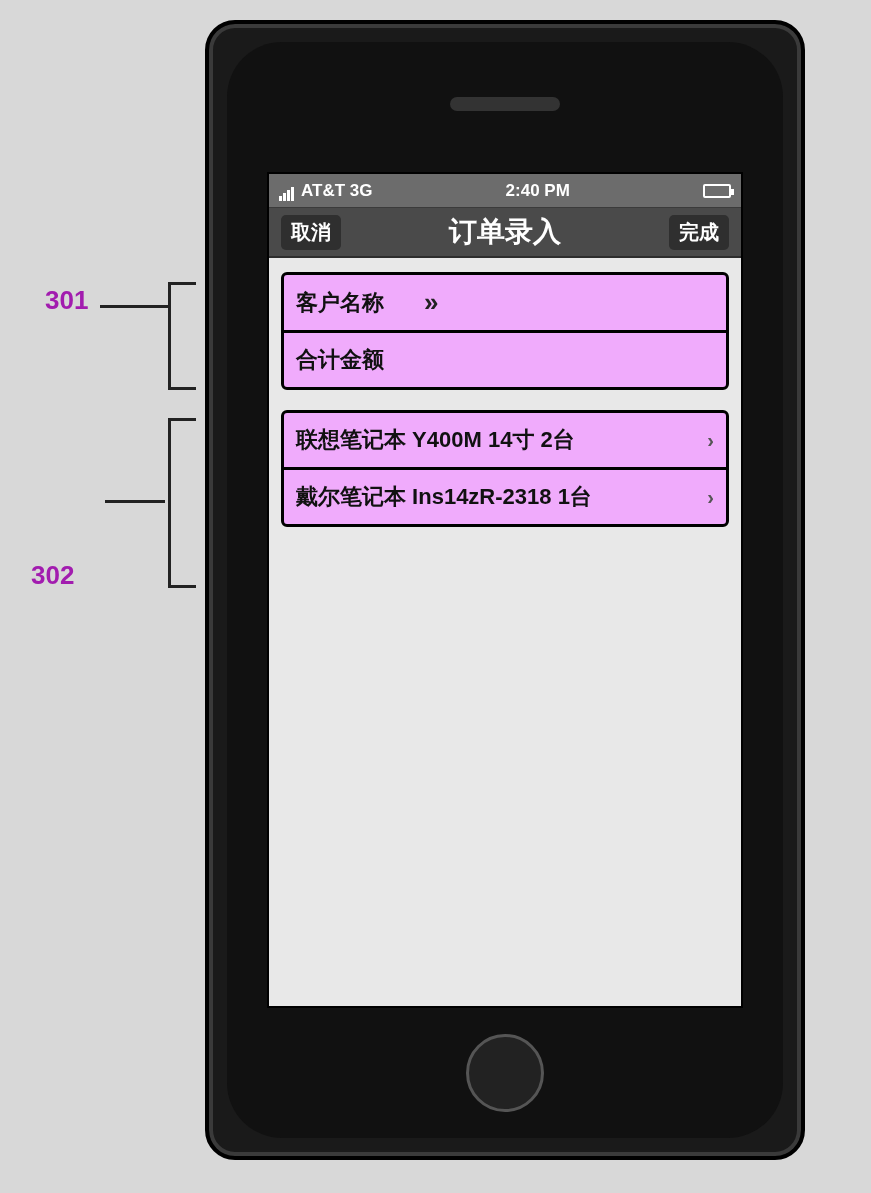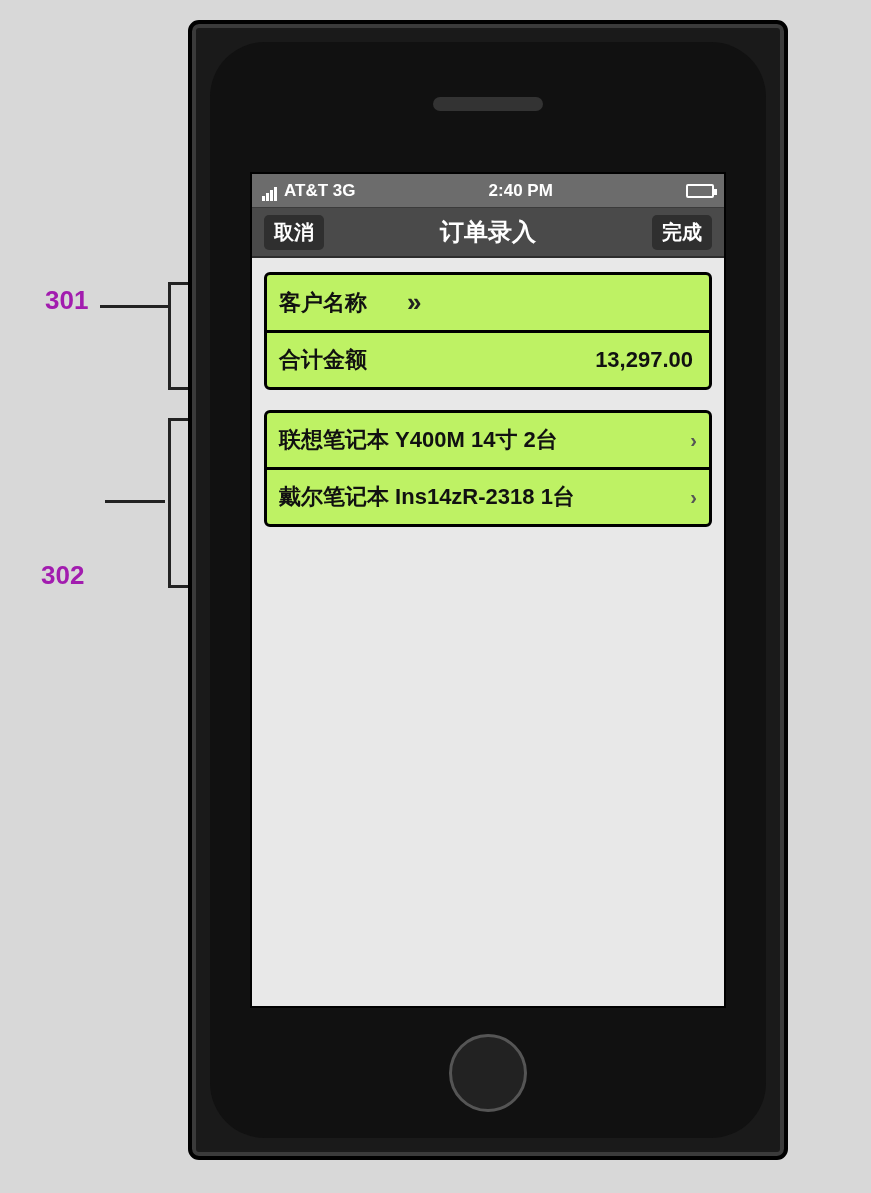--- a/index.html
+++ b/index.html
@@ -26,26 +26,26 @@
   }
   .callout-line {
     position: absolute;
     height: 3px;
     background: #222;
   }
 
   
   .phone {
     position: absolute;
-    left: 188px;
+    left: 205px;
     top: 20px;
     width: 600px;
     height: 1140px;
     background: #1a1a1a;
-    border-radius: 11px;
+    border-radius: 30px;
     border: 4px solid #000;
     box-shadow: inset 0 0 0 4px #3a3a3a;
   }
   .phone-inner {
     position: absolute;
     left: 18px; right: 18px; top: 18px; bottom: 18px;
     border-radius: 55px;
     background: #111;
   }
   .speaker {
@@ -90,40 +90,40 @@
   .battery::after { content:""; position:absolute; right:-5px; top:3px; width:3px; height:6px; background:#fff; }
 
   .navbar {
     height: 50px;
     background: #4a4a4a;
     color: #fff;
     display:flex; align-items:center; justify-content:space-between;
     padding: 0 12px;
     border-bottom: 2px solid #2d2d2d;
   }
-  .navbar .title { font-size: 24px; font-weight:bold; flex:1; text-align:center; }
+  .navbar .title { font-size: 28px; font-weight:bold; flex:1; text-align:center; }
   .nav-btn {
     background:#2f2f2f;
     padding: 4px 10px;
     border-radius:5px;
     font-size:20px;
     font-weight:bold;
     color:#fff;
     min-width:54px;
     text-align:center;
   }
 
   .content {
     padding: 14px 12px;
   }
 
   .group {
     border: 3px solid #000;
     border-radius: 6px;
-    background: #bef264;
+    background: #f0abfc;
     margin-bottom: 20px;
   }
   .row {
     display:flex;
     align-items:center;
     padding: 12px 12px;
     font-size: 22px;
     font-weight: bold;
     color: #111;
     border-bottom: 3px solid #000;
@@ -162,21 +162,21 @@
     font-size: 30px; font-weight:bold; line-height: 22px;
   }
 </style>
 </head>
 <body>
 
 <div class="callout" style="left:45px; top:285px;">301</div>
 <div class="callout-line" style="left:100px; top:305px; width:70px;"></div>
 <div class="callout-line-box" style="left:168px; top:282px; height:108px;"></div>
 
-<div class="callout" style="left:41px; top:560px;">302</div>
+<div class="callout" style="left:31px; top:560px;">302</div>
 <div class="callout-line" style="left:105px; top:500px; width:60px;"></div>
 <div class="callout-line-box" style="left:168px; top:418px; height:170px;"></div>
 
 <div class="phone">
   <div class="phone-inner">
     <div class="speaker"></div>
 
     <div class="screen">
 
       <div class="statusbar">
@@ -200,21 +200,20 @@
 
       <div class="content">
 
         <div class="group">
           <div class="row">
             <span class="label">客户名称</span>
             <span class="chev">»</span>
           </div>
           <div class="row">
             <span class="label">合计金额</span>
-            <span class="value-right">13,297.00</span>
           </div>
         </div>
 
         <div class="group">
           <div class="row">
             <span class="value">联想笔记本 Y400M 14寸 2台</span>
             <span class="chev chev-small">›</span>
           </div>
           <div class="row">
             <span class="value">戴尔笔记本 Ins14zR-2318 1台</span>

